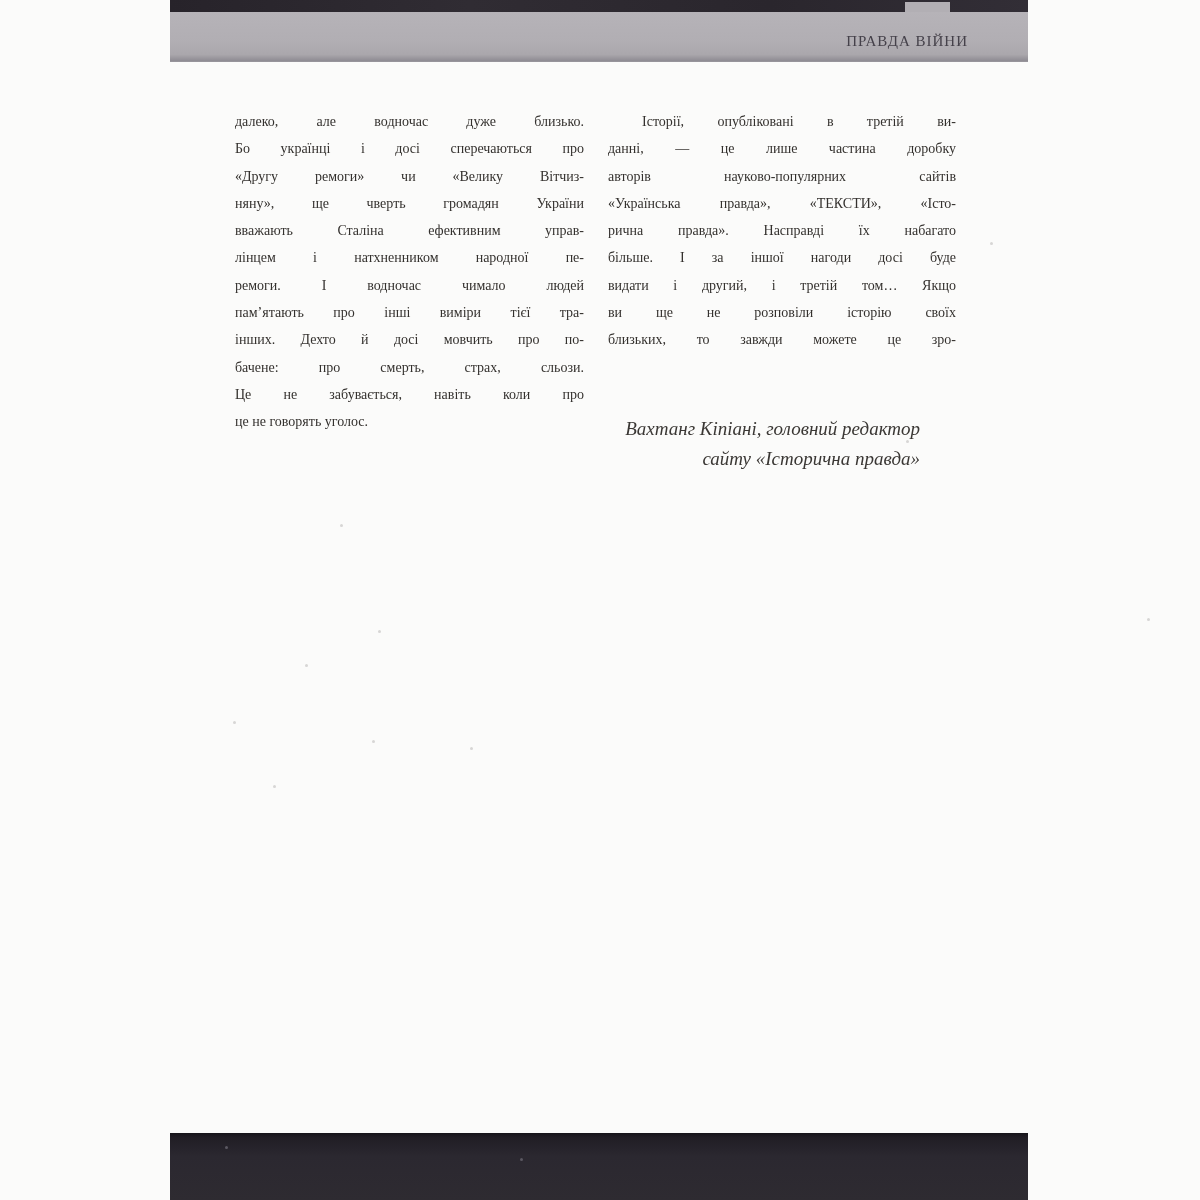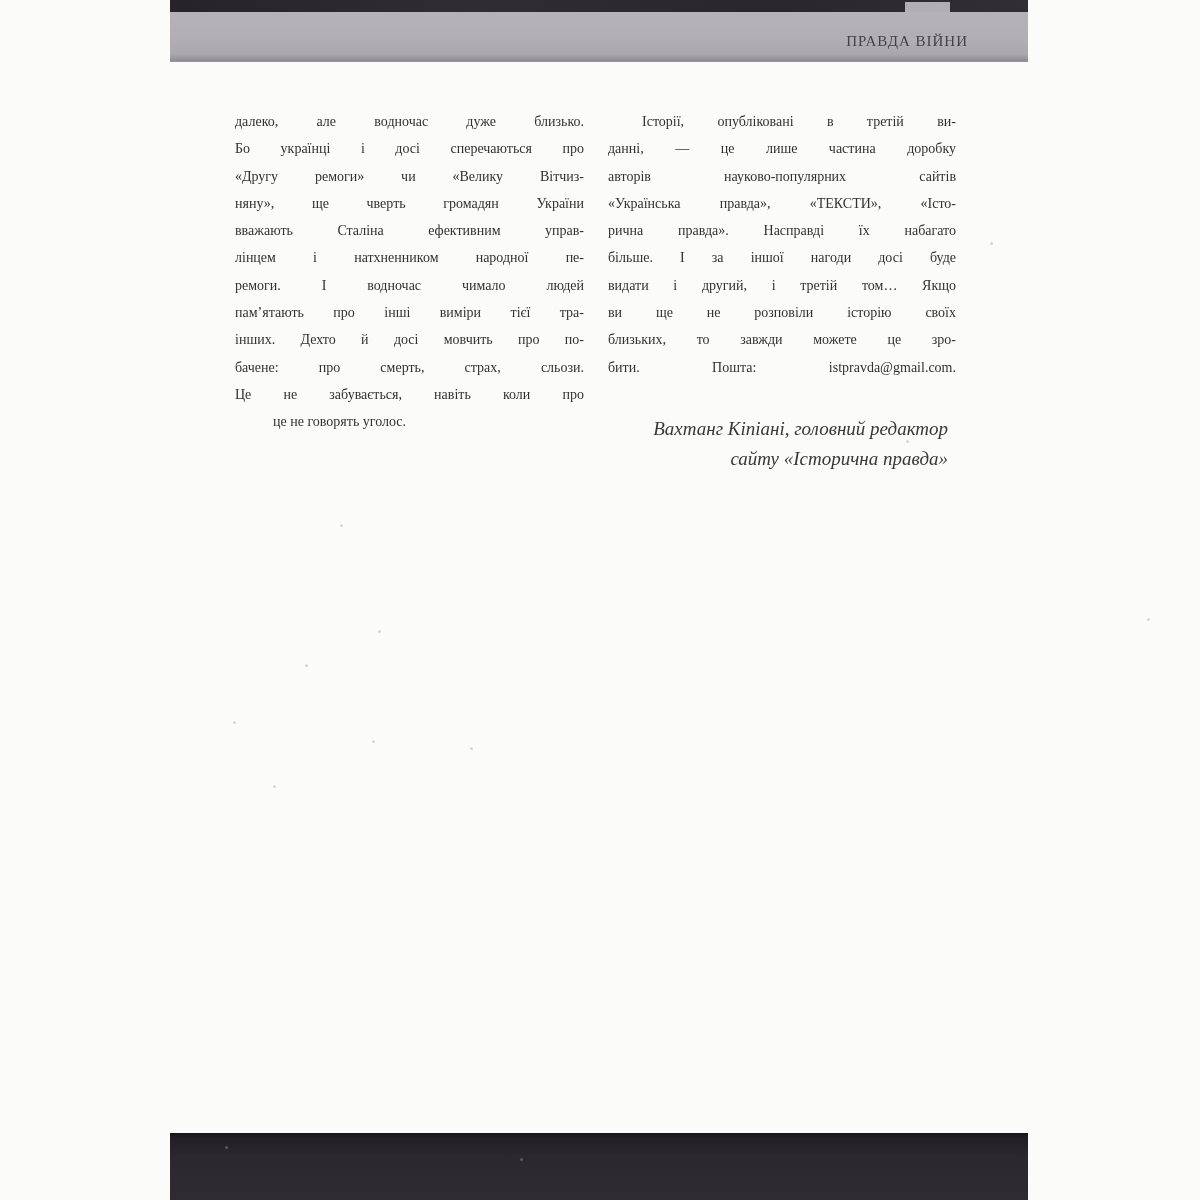--- a/index.html
+++ b/index.html
@@ -57,27 +57,27 @@
   }
   .col .line {
     line-height: 27.3px;
     text-align: justify;
     text-align-last: justify;
     -moz-text-align-last: justify;
     white-space: normal;
   }
   .col-left  { left: 235px; width: 349px; }
   .col-right { left: 608px; width: 348px; }
-  .col-left .line:last-child { text-align-last: left; margin-left: 38px; }
+  .col-left .line:last-child { text-align-last: left; }
   .col-right .line:first-child { padding-left: 34px; }
 
   
   .signature {
     position: absolute;
-    left: 600px; top: 414px;
+    left: 572px; top: 414px;
     width: 348px;
     text-align: right;
     font-style: italic;
     font-size: 19px;
     color: #3a3734;
   }
   .signature .sig-line { line-height: 30px; }
 
   
   .band-bottom {
@@ -125,21 +125,20 @@
   <div class="col col-right">
     <div class="line">Історії, опубліковані в третій ви-</div>
     <div class="line">данні, — це лише частина доробку</div>
     <div class="line">авторів науково-популярних сайтів</div>
     <div class="line">«Українська правда», «ТЕКСТИ», «Істо-</div>
     <div class="line">рична правда». Насправді їх набагато</div>
     <div class="line">більше. І за іншої нагоди досі буде</div>
     <div class="line">видати і другий, і третій том… Якщо</div>
     <div class="line">ви ще не розповіли історію своїх</div>
     <div class="line">близьких, то завжди можете це зро-</div>
-    <div class="line">бити. Пошта: istpravda@gmail.com.</div>
   </div>
 
   <div class="signature">
     <div class="sig-line">Вахтанг Кіпіані, головний редактор</div>
     <div class="sig-line">сайту «Історична правда»</div>
   </div>
 
   <div class="band-bottom"></div>
 
   <div class="speck" style="left:340px; top:524px;"></div>

